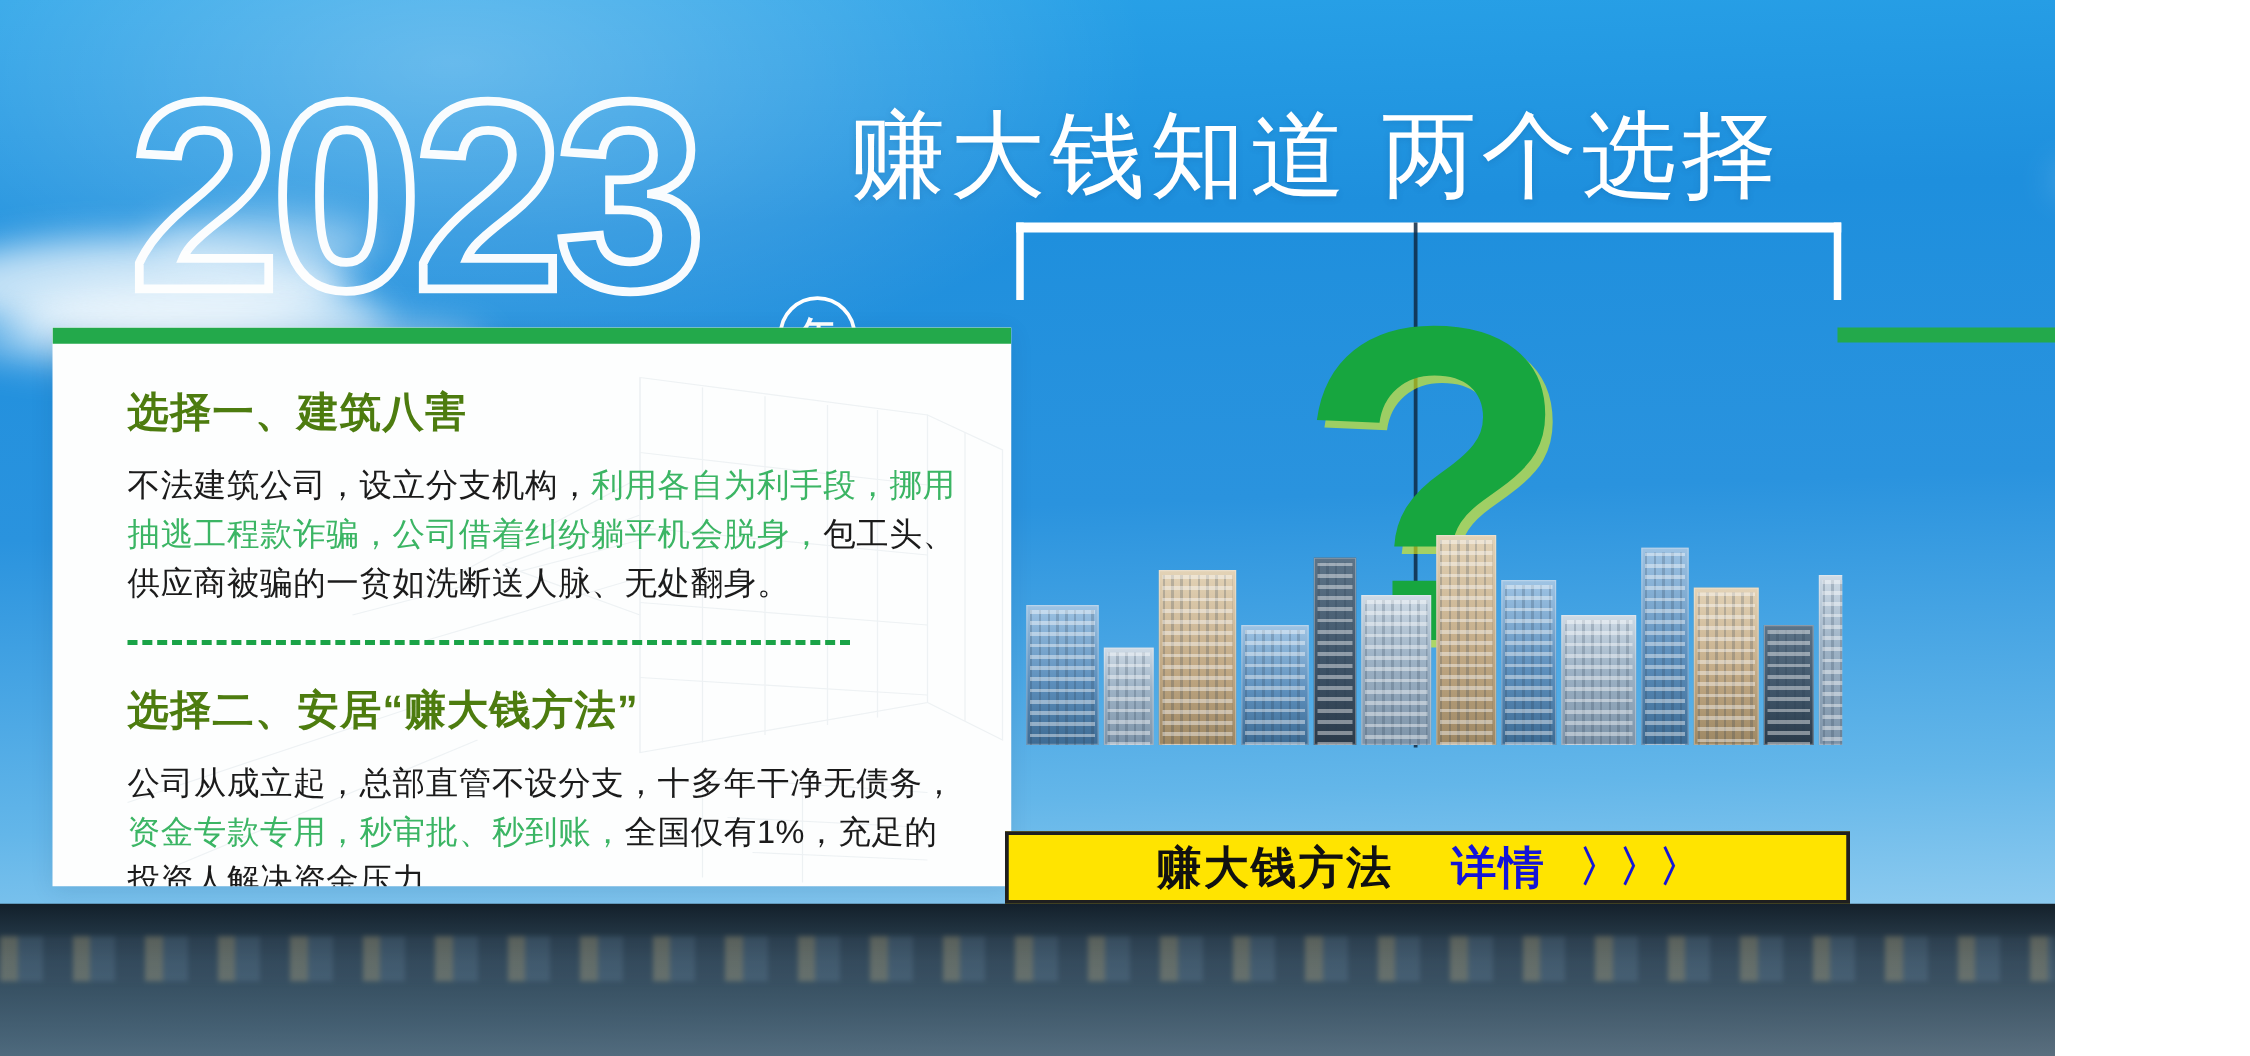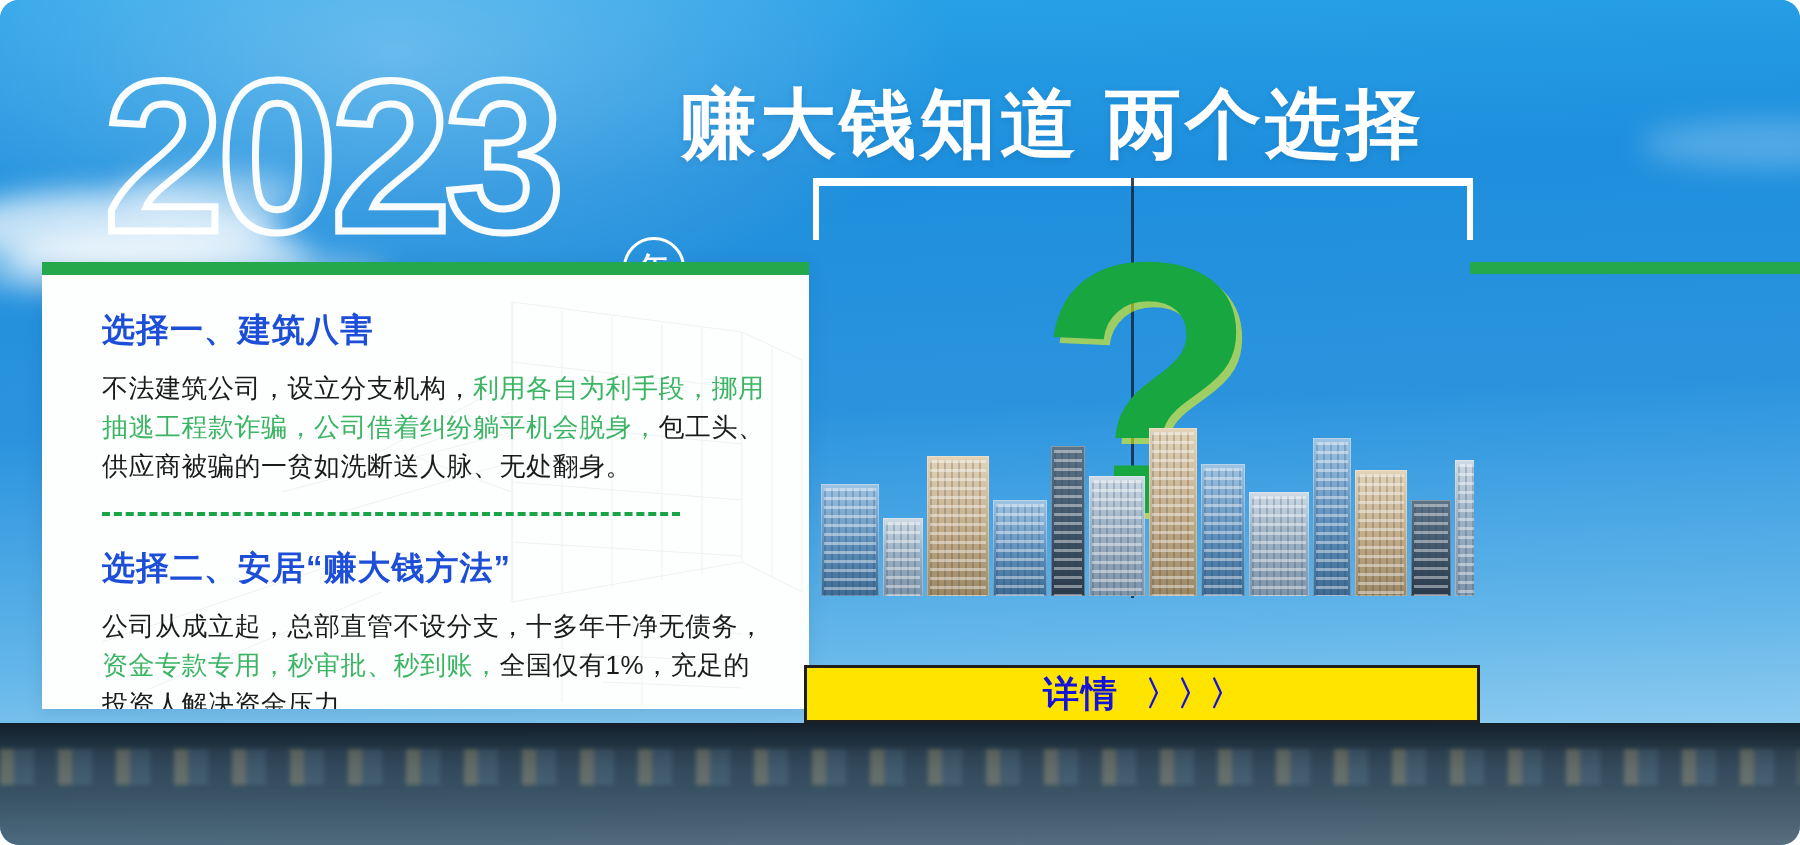--- a/index.html
+++ b/index.html
@@ -7,25 +7,24 @@
     margin: 0;
     padding: 0;
     background: #ffffff;
   }
   body {
     font-family: "Liberation Sans", "DejaVu Sans", sans-serif;
   }
 
   .banner {
     position: relative;
-    width: 1800px;
+    width: 1644px;
     height: 845px;
     overflow: hidden;
     background: #1a87d8;
-    border-radius: 19px;
   }
 
   
   .sky {
     position: absolute;
     inset: 0;
     background:
       radial-gradient(ellipse 900px 420px at 22% 6%, rgba(255,255,255,0.30) 0%, rgba(255,255,255,0) 62%),
       linear-gradient(178deg, #29a3e8 0%, #1e8fdd 22%, #2a93de 48%, #63b6e9 74%, #9ed3f2 92%, #cfe8f8 100%);
   }
@@ -78,21 +77,21 @@
     box-sizing: border-box;
   }
 
   
   .headline {
     position: absolute;
     left: 680px;
     top: 74px;
     color: #ffffff;
     font-size: 76px;
-    font-weight: 700;
+    font-weight: 400;
     letter-spacing: 4px;
     white-space: nowrap;
     text-shadow: 0 2px 6px rgba(0,60,120,.16);
   }
   .headline-rule {
     position: absolute;
     left: 813px;
     top: 178px;
     width: 660px;
     height: 8px;
@@ -156,21 +155,21 @@
     position: absolute;
     inset: 0;
     opacity: .5;
     pointer-events: none;
   }
   .card-body {
     position: relative;
     padding: 46px 40px 0 60px;
   }
   .sec-title {
-    color: #1d4ed8;
+    color: #4d7c0f;
     font-size: 33px;
     font-weight: 700;
     letter-spacing: 1px;
     margin: 0 0 16px 0;
     white-space: nowrap;
   }
   .sec-text {
     font-size: 26px;
     line-height: 39px;
     color: #1b1b1b;
@@ -389,20 +388,21 @@
 
       <hr class="divider">
 
       <h2 class="sec-title">选择二、安居“赚大钱方法”</h2>
       <p class="sec-text"><span>公司从成立起，总部直管不设分支，十多年干净无债务，</span><span class="hl">资金专款专用，秒审批、秒到账，</span><span>全国仅有1%，充足的投资人解决资金压力。</span></p>
 
     </div>
   </div>
 
   <div class="cta">
+    <span class="cta-main">赚大钱方法</span>
     <span class="cta-link">
       <span>详情</span>
       <span class="cta-arrows">〉〉〉</span>
     </span>
   </div>
 
   <div class="footer">
     <div class="footer-band"></div>
   </div>
 

